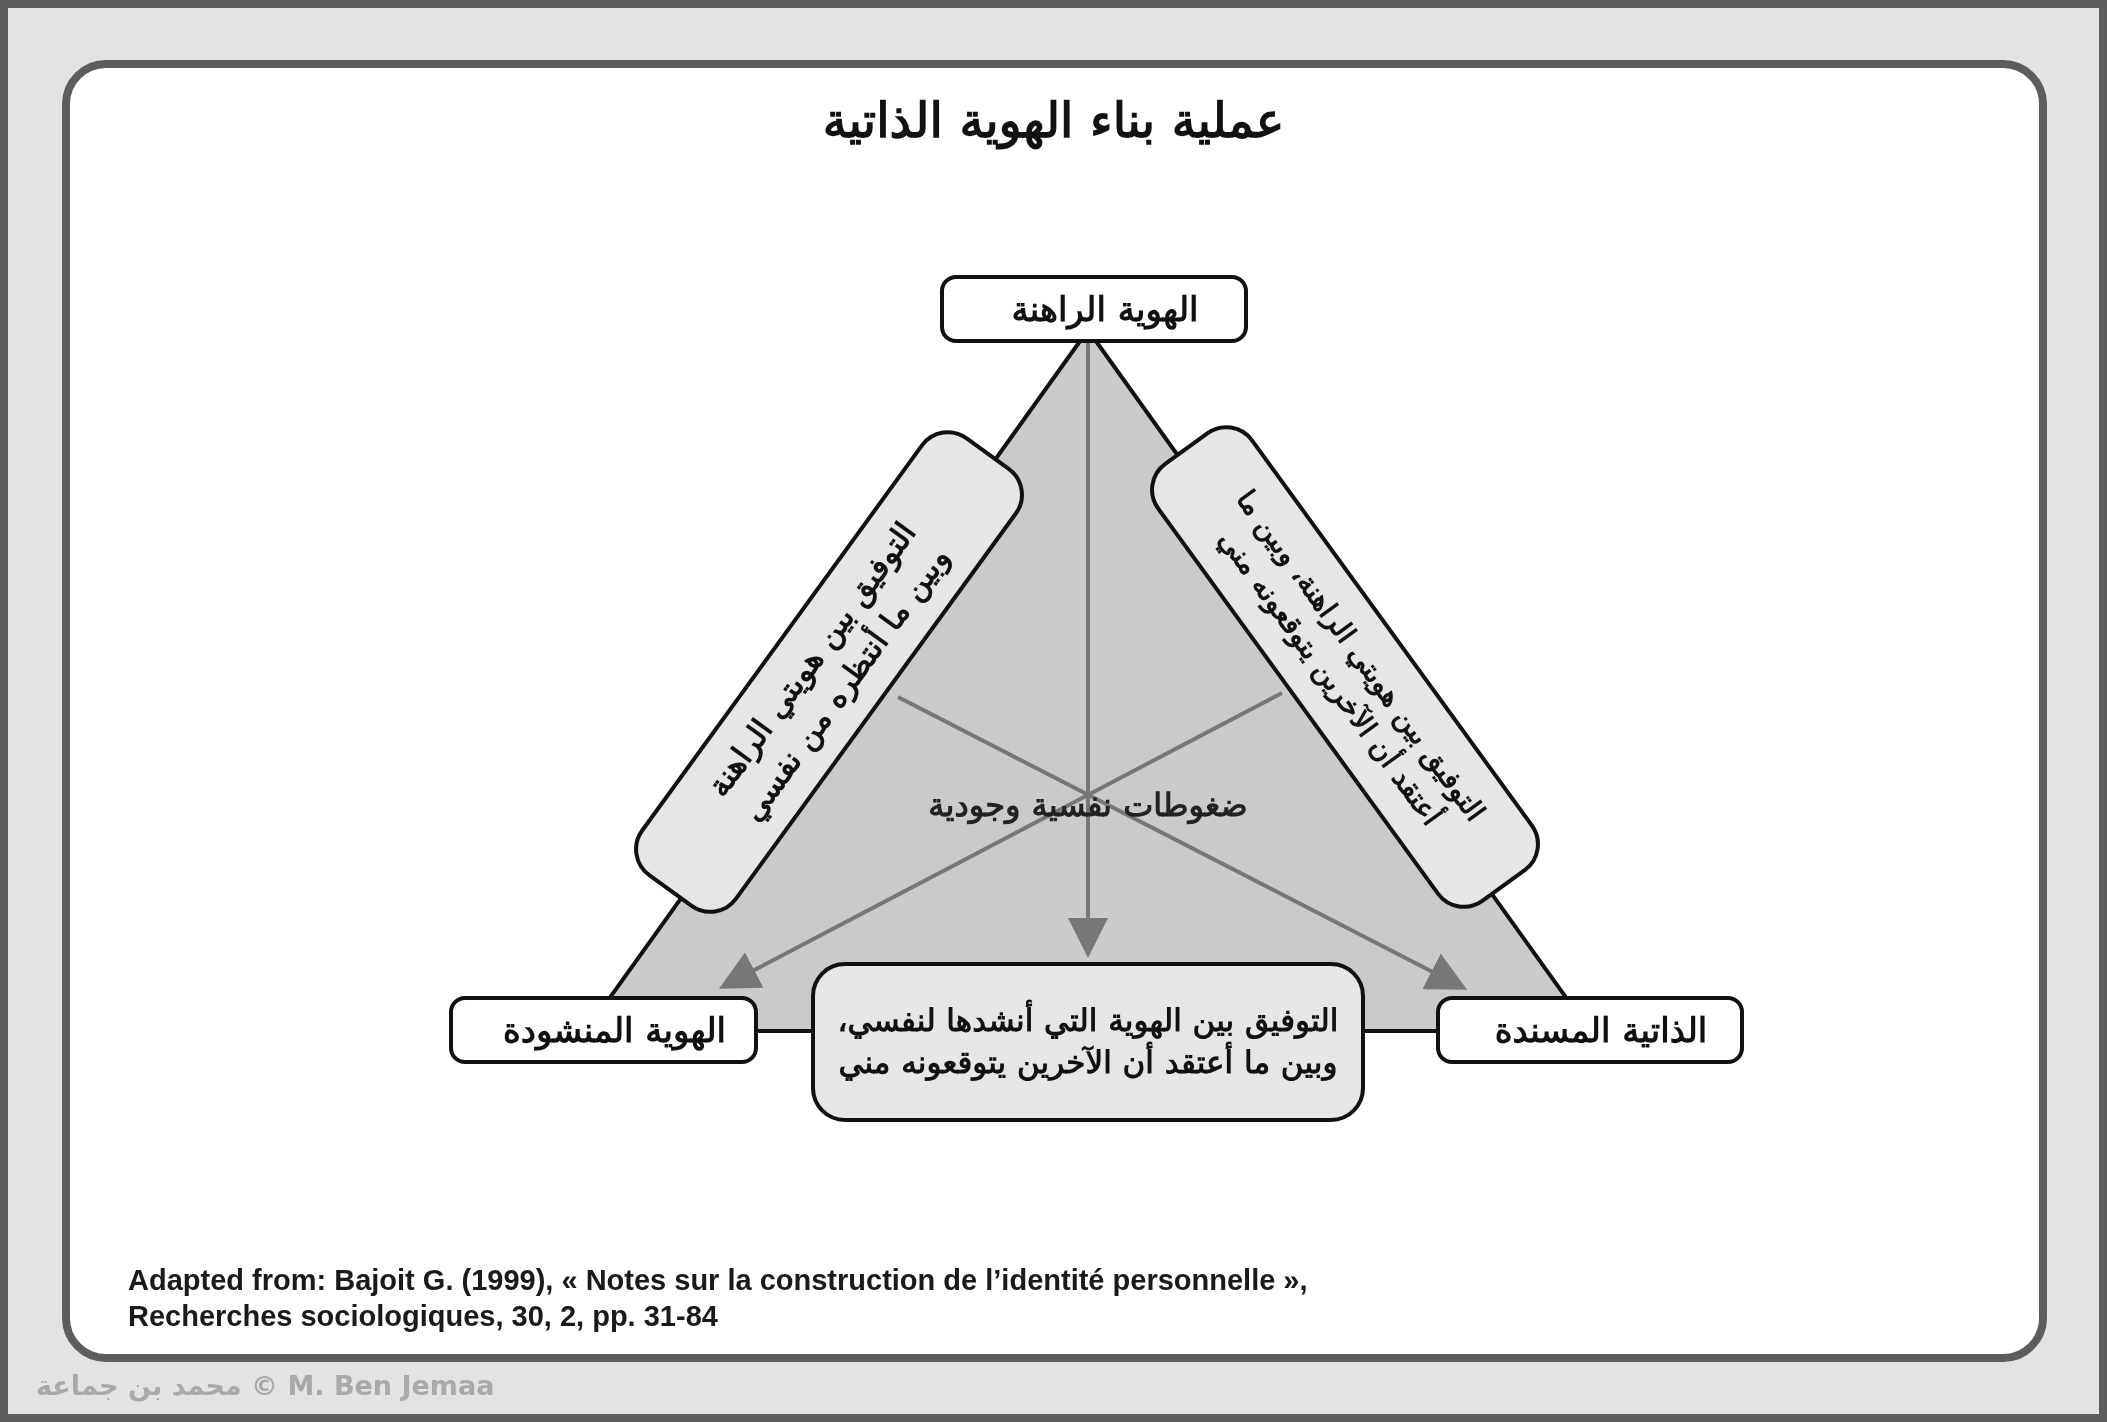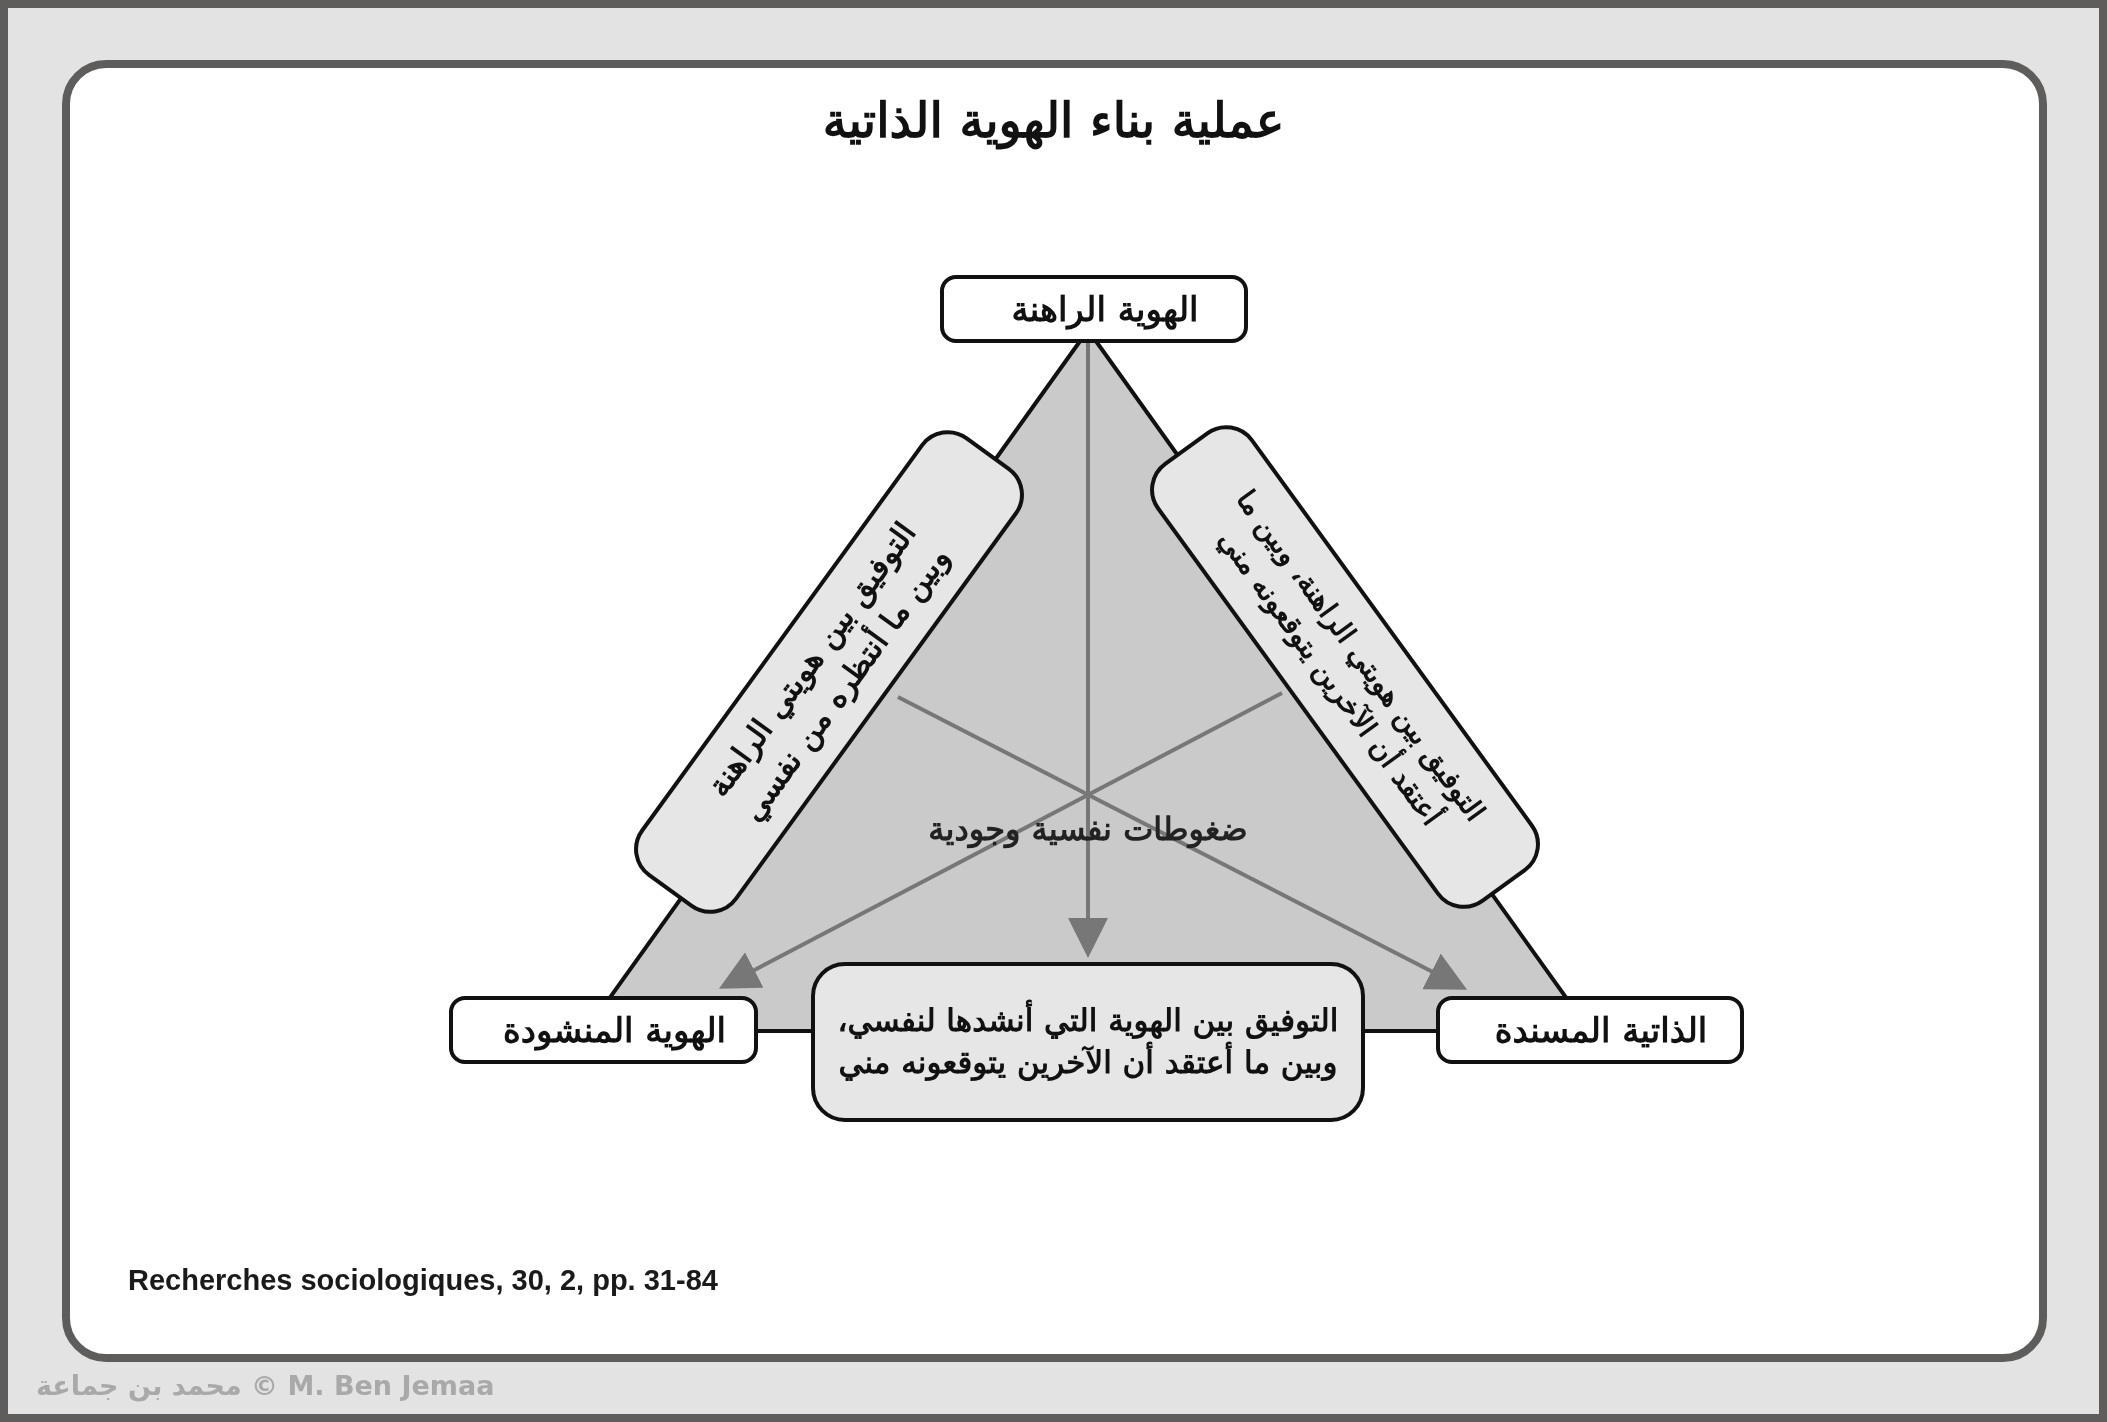--- a/index.html
+++ b/index.html
@@ -4,21 +4,21 @@
 <style>
   html, body { margin: 0; padding: 0; }
   body { width: 2107px; height: 1422px; position: relative; overflow: hidden; background: #e3e3e3; font-family: "DejaVu Serif", serif; }
   .outer-frame { position: absolute; left: 0; top: 0; width: 2107px; height: 1422px; box-sizing: border-box; border: 8px solid #5f5c5c; background: #e3e3e3; }
   .inner-panel { position: absolute; left: 62px; top: 60px; width: 1985px; height: 1302px; box-sizing: border-box; border: 8px solid #5f5c5c; border-radius: 44px; background: #ffffff; }
   .title { position: absolute; left: 0; width: 2107px; top: 92px; text-align: center; font-family: "DejaVu Serif", serif; font-weight: bold; font-size: 48px; color: #111; direction: rtl; }
   svg.diagram { position: absolute; left: 0; top: 0; }
   .node { position: absolute; box-sizing: border-box; border: 4px solid #111; border-radius: 16px; background: #fff; display: flex; align-items: center; justify-content: center; font-family: "DejaVu Serif", serif; font-weight: bold; font-size: 34px; color: #111; direction: rtl; padding-left: 22px; }
   .note { position: absolute; box-sizing: border-box; border: 4px solid #111; border-radius: 34px; background: #e6e6e6; display: flex; align-items: center; justify-content: center; text-align: center; font-family: "DejaVu Serif", serif; font-weight: bold; font-size: 31px; line-height: 1.35; color: #111; direction: rtl; }
   .note .line { display: block; white-space: nowrap; }
-  .center-label { position: absolute; left: 900px; width: 376px; top: 810px; text-align: center; font-family: "DejaVu Serif", serif; font-weight: bold; font-size: 32px; color: #222; direction: rtl; white-space: nowrap; }
+  .center-label { position: absolute; left: 900px; width: 376px; top: 786px; text-align: center; font-family: "DejaVu Serif", serif; font-weight: bold; font-size: 32px; color: #222; direction: rtl; white-space: nowrap; }
   .citation { position: absolute; left: 128px; top: 1262px; font-family: "Liberation Sans", sans-serif; font-weight: bold; font-size: 29px; line-height: 36px; color: #1a1a1a; }
   .citation span { display: block; white-space: nowrap; }
   .watermark { position: absolute; left: 36px; top: 1370px; font-family: "DejaVu Sans", sans-serif; font-weight: bold; font-size: 27px; color: #a9a9a9; white-space: nowrap; }
 </style>
 </head>
 <body>
 
 <div class="outer-frame"></div>
 <div class="inner-panel"></div>
 
@@ -63,16 +63,17 @@
 <div class="note" style="left:811px; top:962px; width:554px; height:160px;">
   <div>
     <span class="line">التوفيق بين الهوية التي أنشدها لنفسي،</span>
     <span class="line">وبين ما أعتقد أن الآخرين يتوقعونه مني</span>
   </div>
 </div>
 
 <div class="center-label">ضغوطات نفسية وجودية</div>
 
 <div class="citation">
+  <span>Adapted from: Bajoit G. (1999), « Notes sur la construction de l’identité personnelle »,</span>
   <span>Recherches sociologiques, 30, 2, pp. 31-84</span>
 </div>
 
 <div class="watermark">محمد بن جماعة © M. Ben Jemaa</div>
 
 </body></html>

